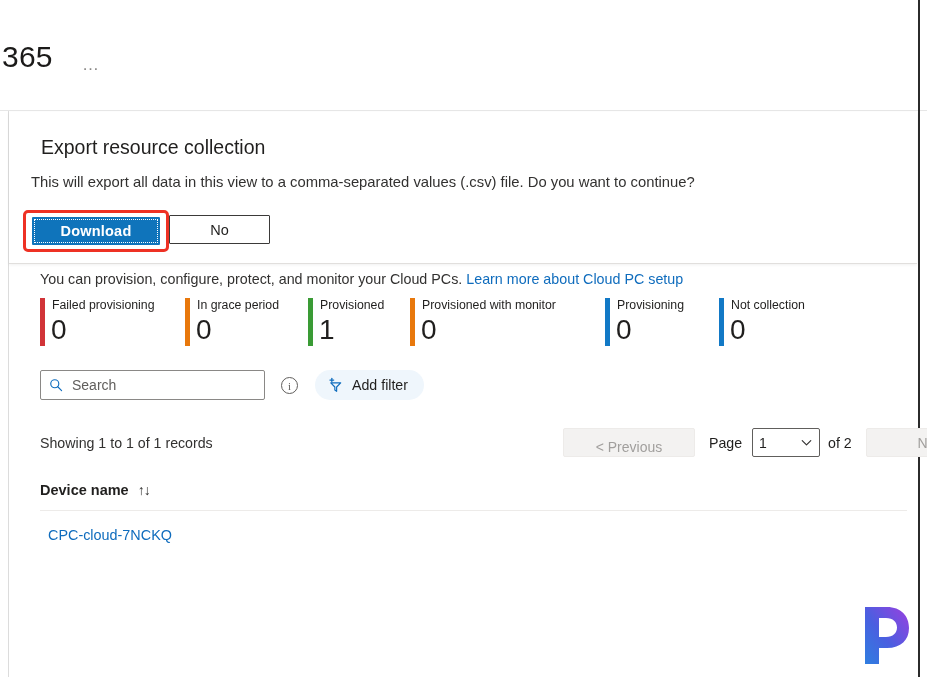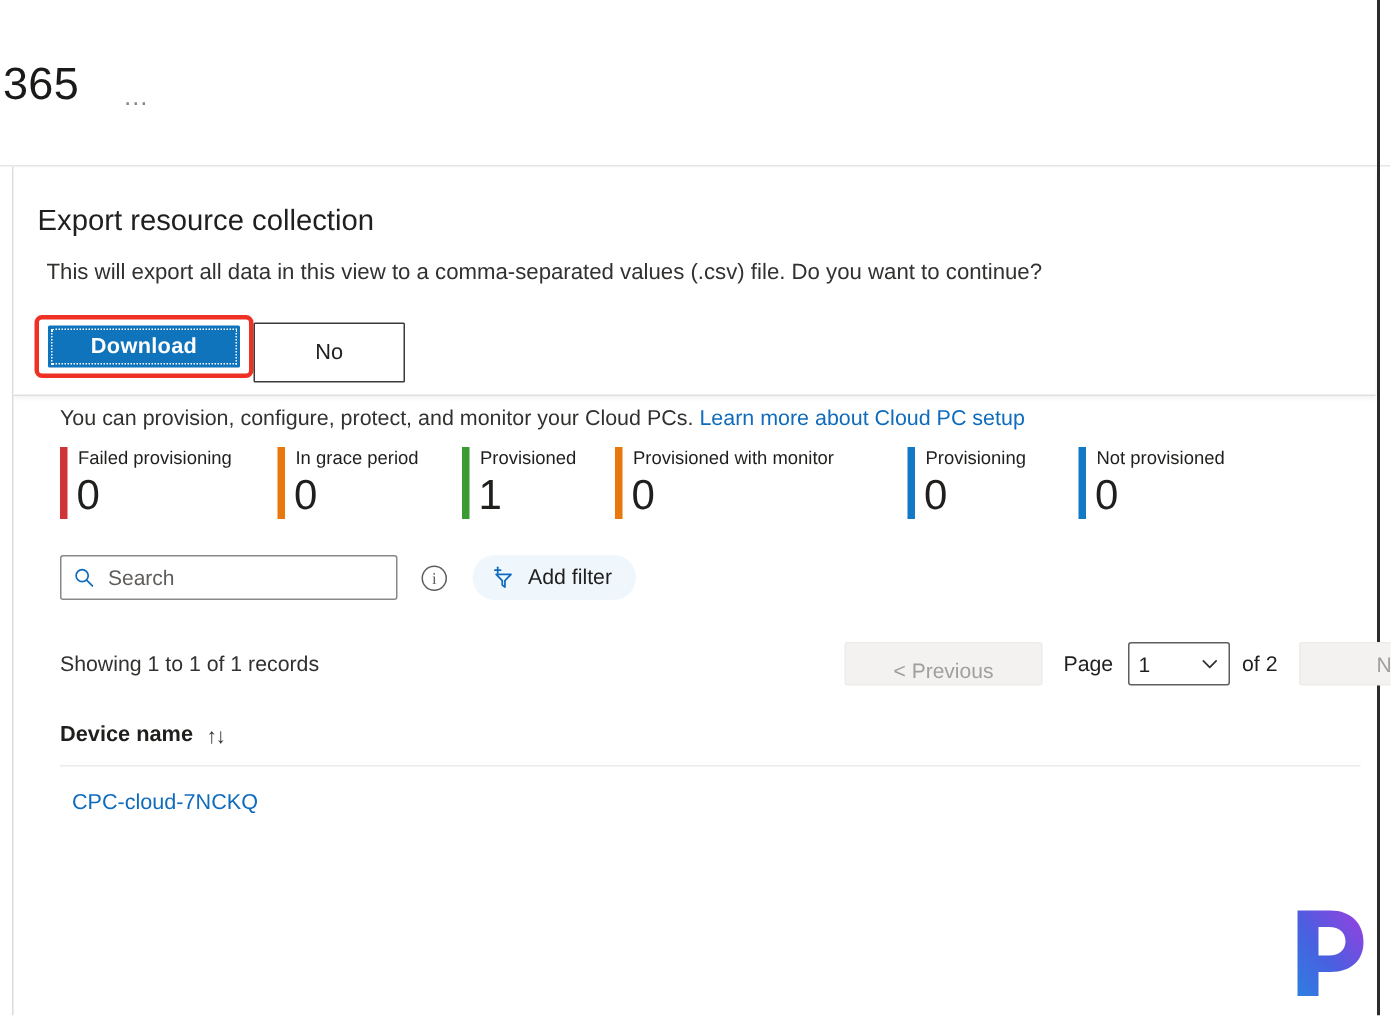--- a/index.html
+++ b/index.html
@@ -60,21 +60,21 @@
   .export-panel {
     position: absolute;
     left: 9px; top: 112px;
     width: 908px; height: 152px;
     background: #ffffff;
     border-bottom: 1px solid #e1dfdd;
     box-shadow: 0 1px 3px rgba(0,0,0,0.06);
   }
   .export-title {
     position: absolute;
-    left: 16px; top: 24px;
+    left: 32px; top: 24px;
     font-size: 19.5px;
     color: #201f1e;
     line-height: 1.2;
   }
   .export-desc {
     position: absolute;
     left: 22px; top: 61px;
     font-size: 14.8px;
     color: #323130;
     line-height: 1.3;
@@ -116,21 +116,21 @@
     position: absolute;
     left: 11px; top: 9px;
     width: 124px; height: 24px;
     border: 1px dotted #ffffff;
     pointer-events: none;
   }
 
   .btn-no {
     position: absolute;
     left: 169px; top: 215px;
-    width: 101px; height: 40px;
+    width: 101px; height: 29px;
     background: #ffffff;
     border: 1px solid #3b3a39;
     border-radius: 1px;
     color: #201f1e;
     font-family: "Liberation Sans", sans-serif;
     font-size: 14.5px;
     cursor: pointer;
     padding: 4px;
   }
 
@@ -394,21 +394,21 @@
         <div class="tile-label">Provisioned with monitor</div>
         <div class="tile-value">0</div>
       </div>
       <div class="tile" style="left: 565px;">
         <div class="tile-bar" style="background: rgb(18, 121, 198);"></div>
         <div class="tile-label">Provisioning</div>
         <div class="tile-value">0</div>
       </div>
       <div class="tile" style="left: 679px;">
         <div class="tile-bar" style="background: rgb(18, 121, 198);"></div>
-        <div class="tile-label">Not provisioned</div>
+        <div class="tile-label">Not collection</div>
         <div class="tile-value">0</div>
       </div>
     </div>
 
   <div class="search-box">
     <span class="s-icon">
       <svg width="14" height="14" viewBox="0 0 16 16">
         <circle cx="6.6" cy="6.6" r="4.6" fill="none" stroke="#0f6cbd" stroke-width="1.3"></circle>
         <line x1="10" y1="10" x2="14.4" y2="14.4" stroke="#0f6cbd" stroke-width="1.3" stroke-linecap="round"></line>
       </svg>

